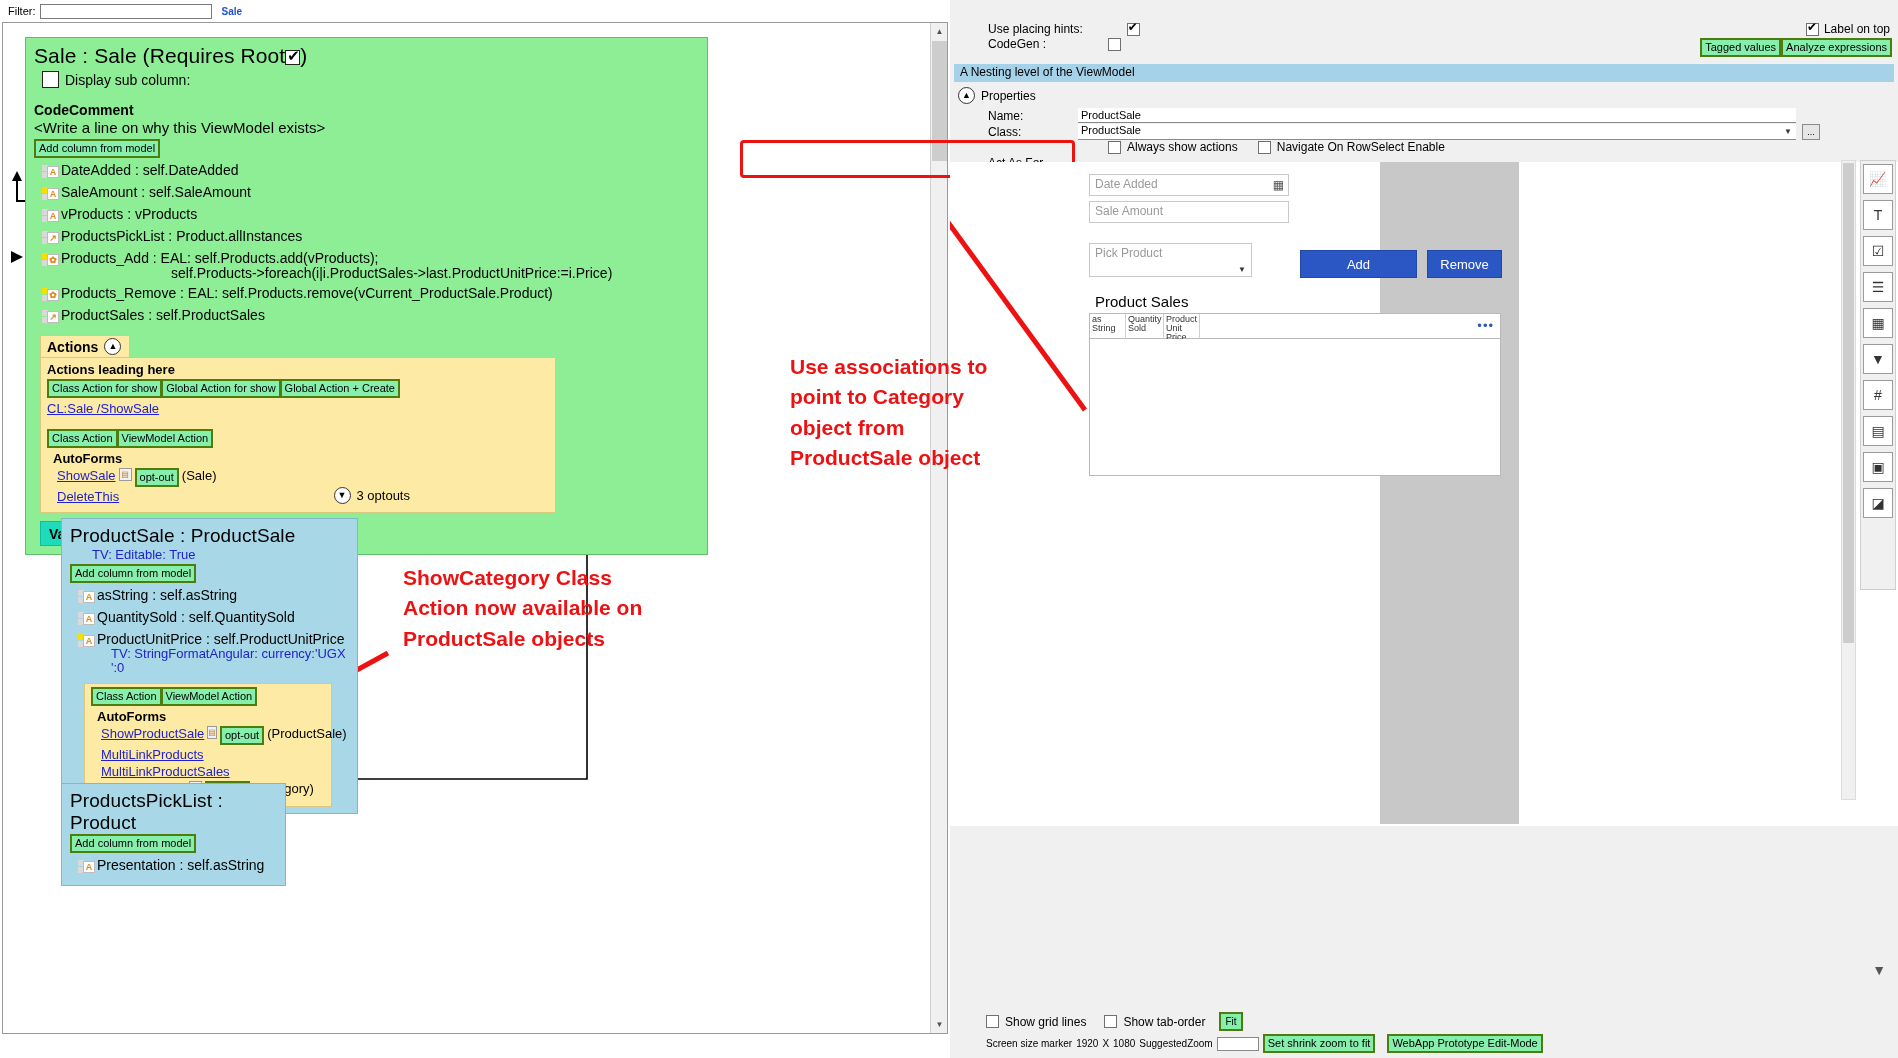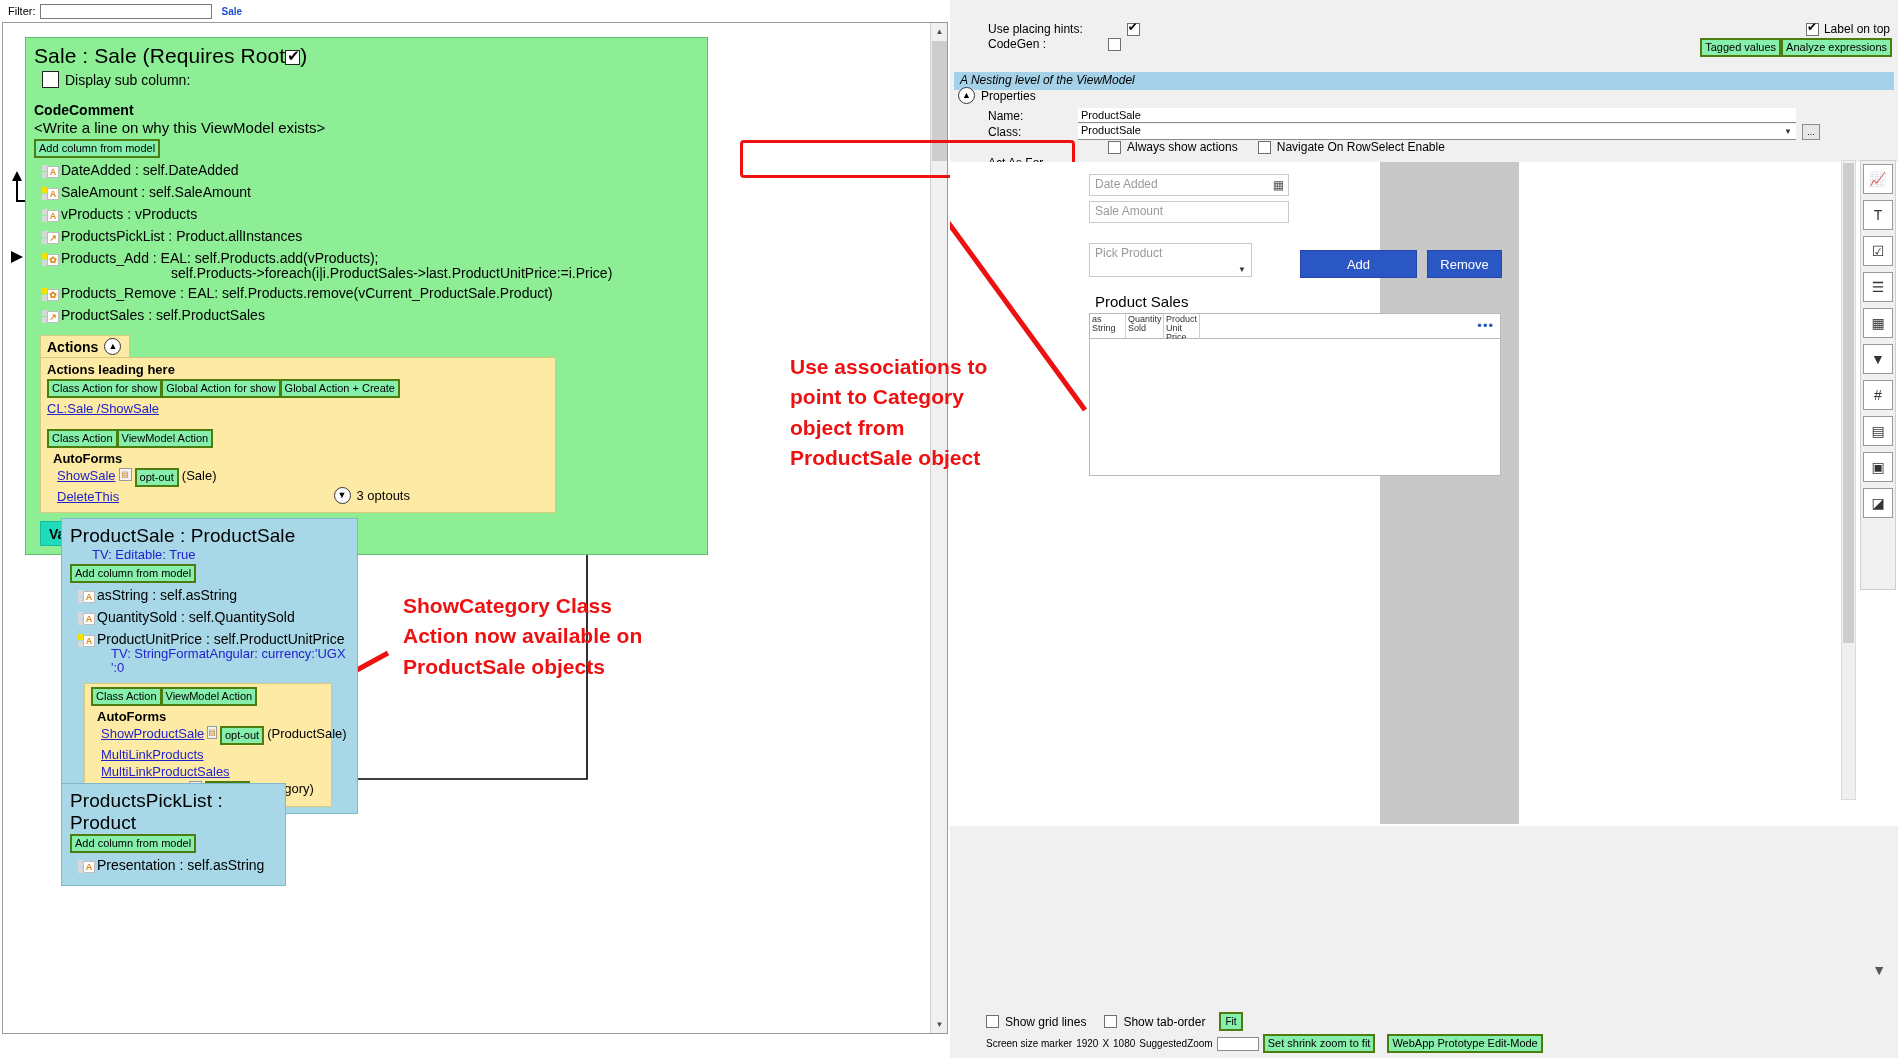--- a/index.html
+++ b/index.html
@@ -177,22 +177,22 @@
     background: #f0f0f0;
   }
   .rp-check-row {
     position: absolute; font-size: 12px; display: flex; align-items: center;
   }
   .wchk { width: 13px; height: 13px; border: 1px solid #707070; background: #fff; position: relative; }
   .wchk.checked::after {
     content: "✔"; position: absolute; left: 0px; top: -4px; font-size: 12px; color: #000;
   }
   .rp-banner {
-    position: absolute; left: 4px; top: 72px; width: 940px; height: 18px;
-    background: #a5d2e8; font-size: 12px; padding: 1px 6px; font-style: italic;
+    position: absolute; left: 4px; top: 64px; width: 940px; height: 18px;
+    background: #a5d2e8; font-size: 12px; padding: 1px 6px;
   }
   .rp-prop-row {
     position: absolute; font-size: 12px; display: flex; align-items: center;
   }
   .rp-input {
     background: #fff; border: none; border-bottom: 1px solid #8a8a8a;
     height: 15px; font-size: 11px; padding: 0 3px;
     font-family: "Liberation Sans", sans-serif;
   }
   .rp-select {
@@ -489,21 +489,21 @@
       <div class="attr-row">
         <span class="attr-ico">
           <span class="sq1"></span>
             <span class="sq2"></span>
             <span class="glyph">A</span>
         </span>
         <span class="attr-txt">Presentation : self.asString</span>
       </div>
     </div>
 
-    <div class="annot-red" style="left:400px; top:568px; width:400px;">ShowCategory Class
+    <div class="annot-red" style="left:400px; top:540px; width:400px;">ShowCategory Class
 Action now available on
 ProductSale objects</div>
 
     <div class="vscroll">
       <div class="arrow up">▲</div>
       <div class="thumb"></div>
       <div class="arrow dn">▼</div>
     </div>
   </div>
 

